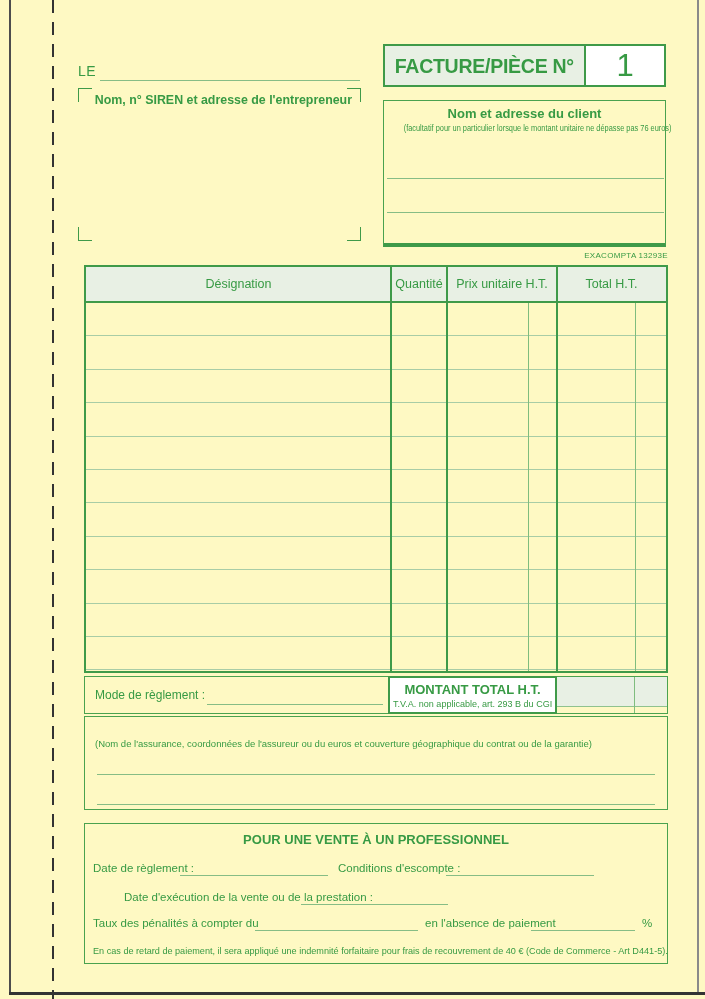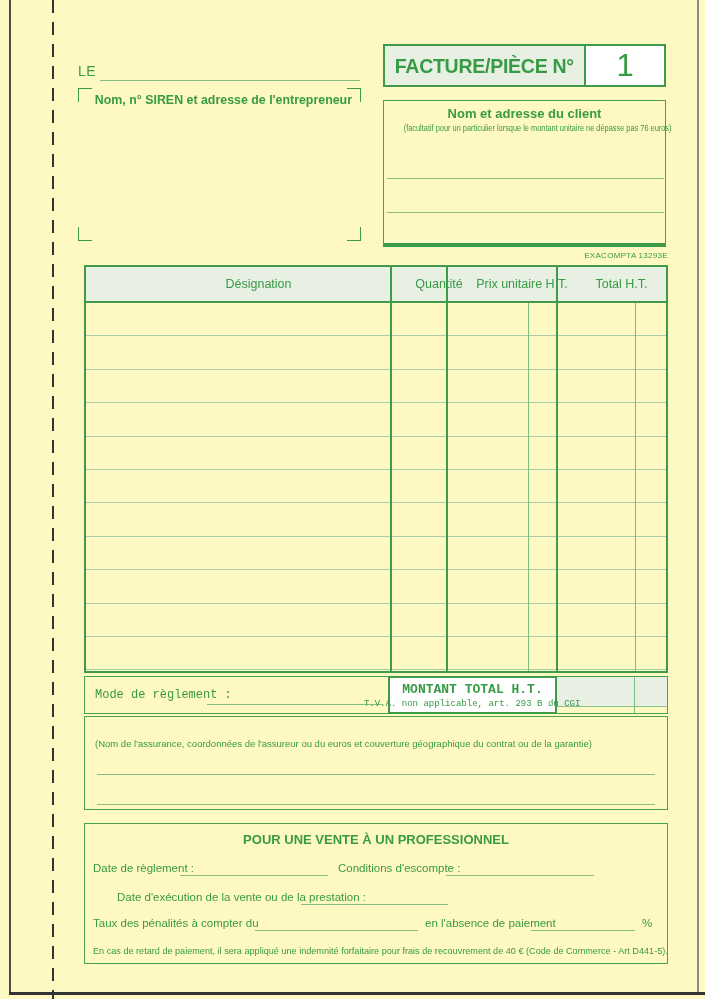--- a/index.html
+++ b/index.html
@@ -25,28 +25,28 @@
     font-size:31px;box-sizing:border-box;}
 
   .client-box{left:383px;top:100px;width:283px;height:147px;border:1px solid #4aa24f;
     border-bottom:4px solid #3f9a49;box-sizing:border-box;}
   .client-title{position:absolute;left:0;top:5px;width:100%;text-align:center;font-weight:bold;font-size:13px;}
   .client-note{position:absolute;left:0;top:22px;width:100%;text-align:center;font-size:8.6px;
     white-space:nowrap;transform:scaleX(0.86);transform-origin:center top;}
 
   .items-table{left:84px;top:265px;width:584px;height:408px;border:2px solid #3f9a49;box-sizing:border-box;}
   .tbl-header{position:absolute;left:0;top:0;right:0;height:34px;background:#e8f0e4;
-    border-bottom:2px solid #3f9a49;display:flex;align-items:flex-start;font-size:12.5px;padding-left:20px;}
+    border-bottom:2px solid #3f9a49;display:flex;align-items:flex-start;font-size:12.5px;}
   .th{display:flex;align-items:center;justify-content:center;height:100%;box-sizing:border-box;}
   .tbl-body{position:absolute;left:0;top:36px;right:0;bottom:0;
     background:repeating-linear-gradient(to bottom,transparent 0 32.4px,#a8cda6 32.4px 33.4px);}
   .vthick{position:absolute;top:0;bottom:0;width:2px;background:#3f9a49;}
   .vthin{position:absolute;top:36px;bottom:0;width:1px;background:#7fbd7e;}
 
-  .totals-row{left:84px;top:676px;width:584px;height:38px;border:1.5px solid #4aa24f;box-sizing:border-box;font-family:Liberation Mono, monospace;}
+  .totals-row{left:84px;top:676px;width:584px;height:38px;border:1.5px solid #4aa24f;box-sizing:border-box;}
   .total-box{position:absolute;left:303px;top:-1px;bottom:-1px;width:169px;border:2px solid #3f9a49;
     box-sizing:border-box;background:#fff;display:flex;flex-direction:column;align-items:center;justify-content:center;}
   .total-box .t1{font-weight:bold;font-size:13px;white-space:nowrap;}
   .total-box .t2{font-size:9.6px;white-space:nowrap;transform:scaleX(0.94);margin-top:1px;}
   .total-amount{position:absolute;left:470px;top:0;right:0;height:29px;background:#e8f0e4;border-bottom:1px solid #8fc28e;}
   .total-cents-div{position:absolute;left:549px;top:0;bottom:0;width:1px;background:#7fbd7e;}
 
   .insurance-box{left:84px;top:716px;width:584px;height:94px;border:1px solid #4aa24f;box-sizing:border-box;}
   .sale-box{left:84px;top:823px;width:584px;height:141px;border:1px solid #4aa24f;box-sizing:border-box;font-size:11.5px;}
   .sale-title{position:absolute;left:0;top:8px;width:100%;text-align:center;font-weight:bold;font-size:13px;}
@@ -129,21 +129,21 @@
   </div>
 
   <div class="abs sale-box">
     <div class="sale-title">POUR UNE VENTE À UN PROFESSIONNEL</div>
 
     <div class="abs nowrap" style="left:8px;top:38px;">Date de règlement :</div>
     <div class="hline" style="left:95px;top:51px;width:148px;"></div>
     <div class="abs nowrap" style="left:253px;top:38px;">Conditions d'escompte :</div>
     <div class="hline" style="left:361px;top:51px;width:148px;"></div>
 
-    <div class="abs nowrap" style="left:16px;top:67px;padding-left:16px;">Date d'exécution de la vente ou de la prestation :</div>
+    <div class="abs nowrap" style="left:23px;top:67px;padding-left:16px;">Date d'exécution de la vente ou de la prestation :</div>
     <div class="hline" style="left:216px;top:80px;width:147px;"></div>
 
     <div class="abs nowrap" style="left:8px;top:93px;">Taux des pénalités à compter du</div>
     <div class="hline" style="left:170px;top:106px;width:163px;"></div>
     <div class="abs nowrap" style="left:340px;top:93px;">en l'absence de paiement</div>
     <div class="hline" style="left:446px;top:106px;width:104px;"></div>
     <div class="abs" style="left:557px;top:93px;">%</div>
 
     <div class="fineprint">En cas de retard de paiement, il sera appliqué une indemnité forfaitaire pour frais de recouvrement de 40 € (Code de Commerce - Art D441-5).</div>
   </div>

